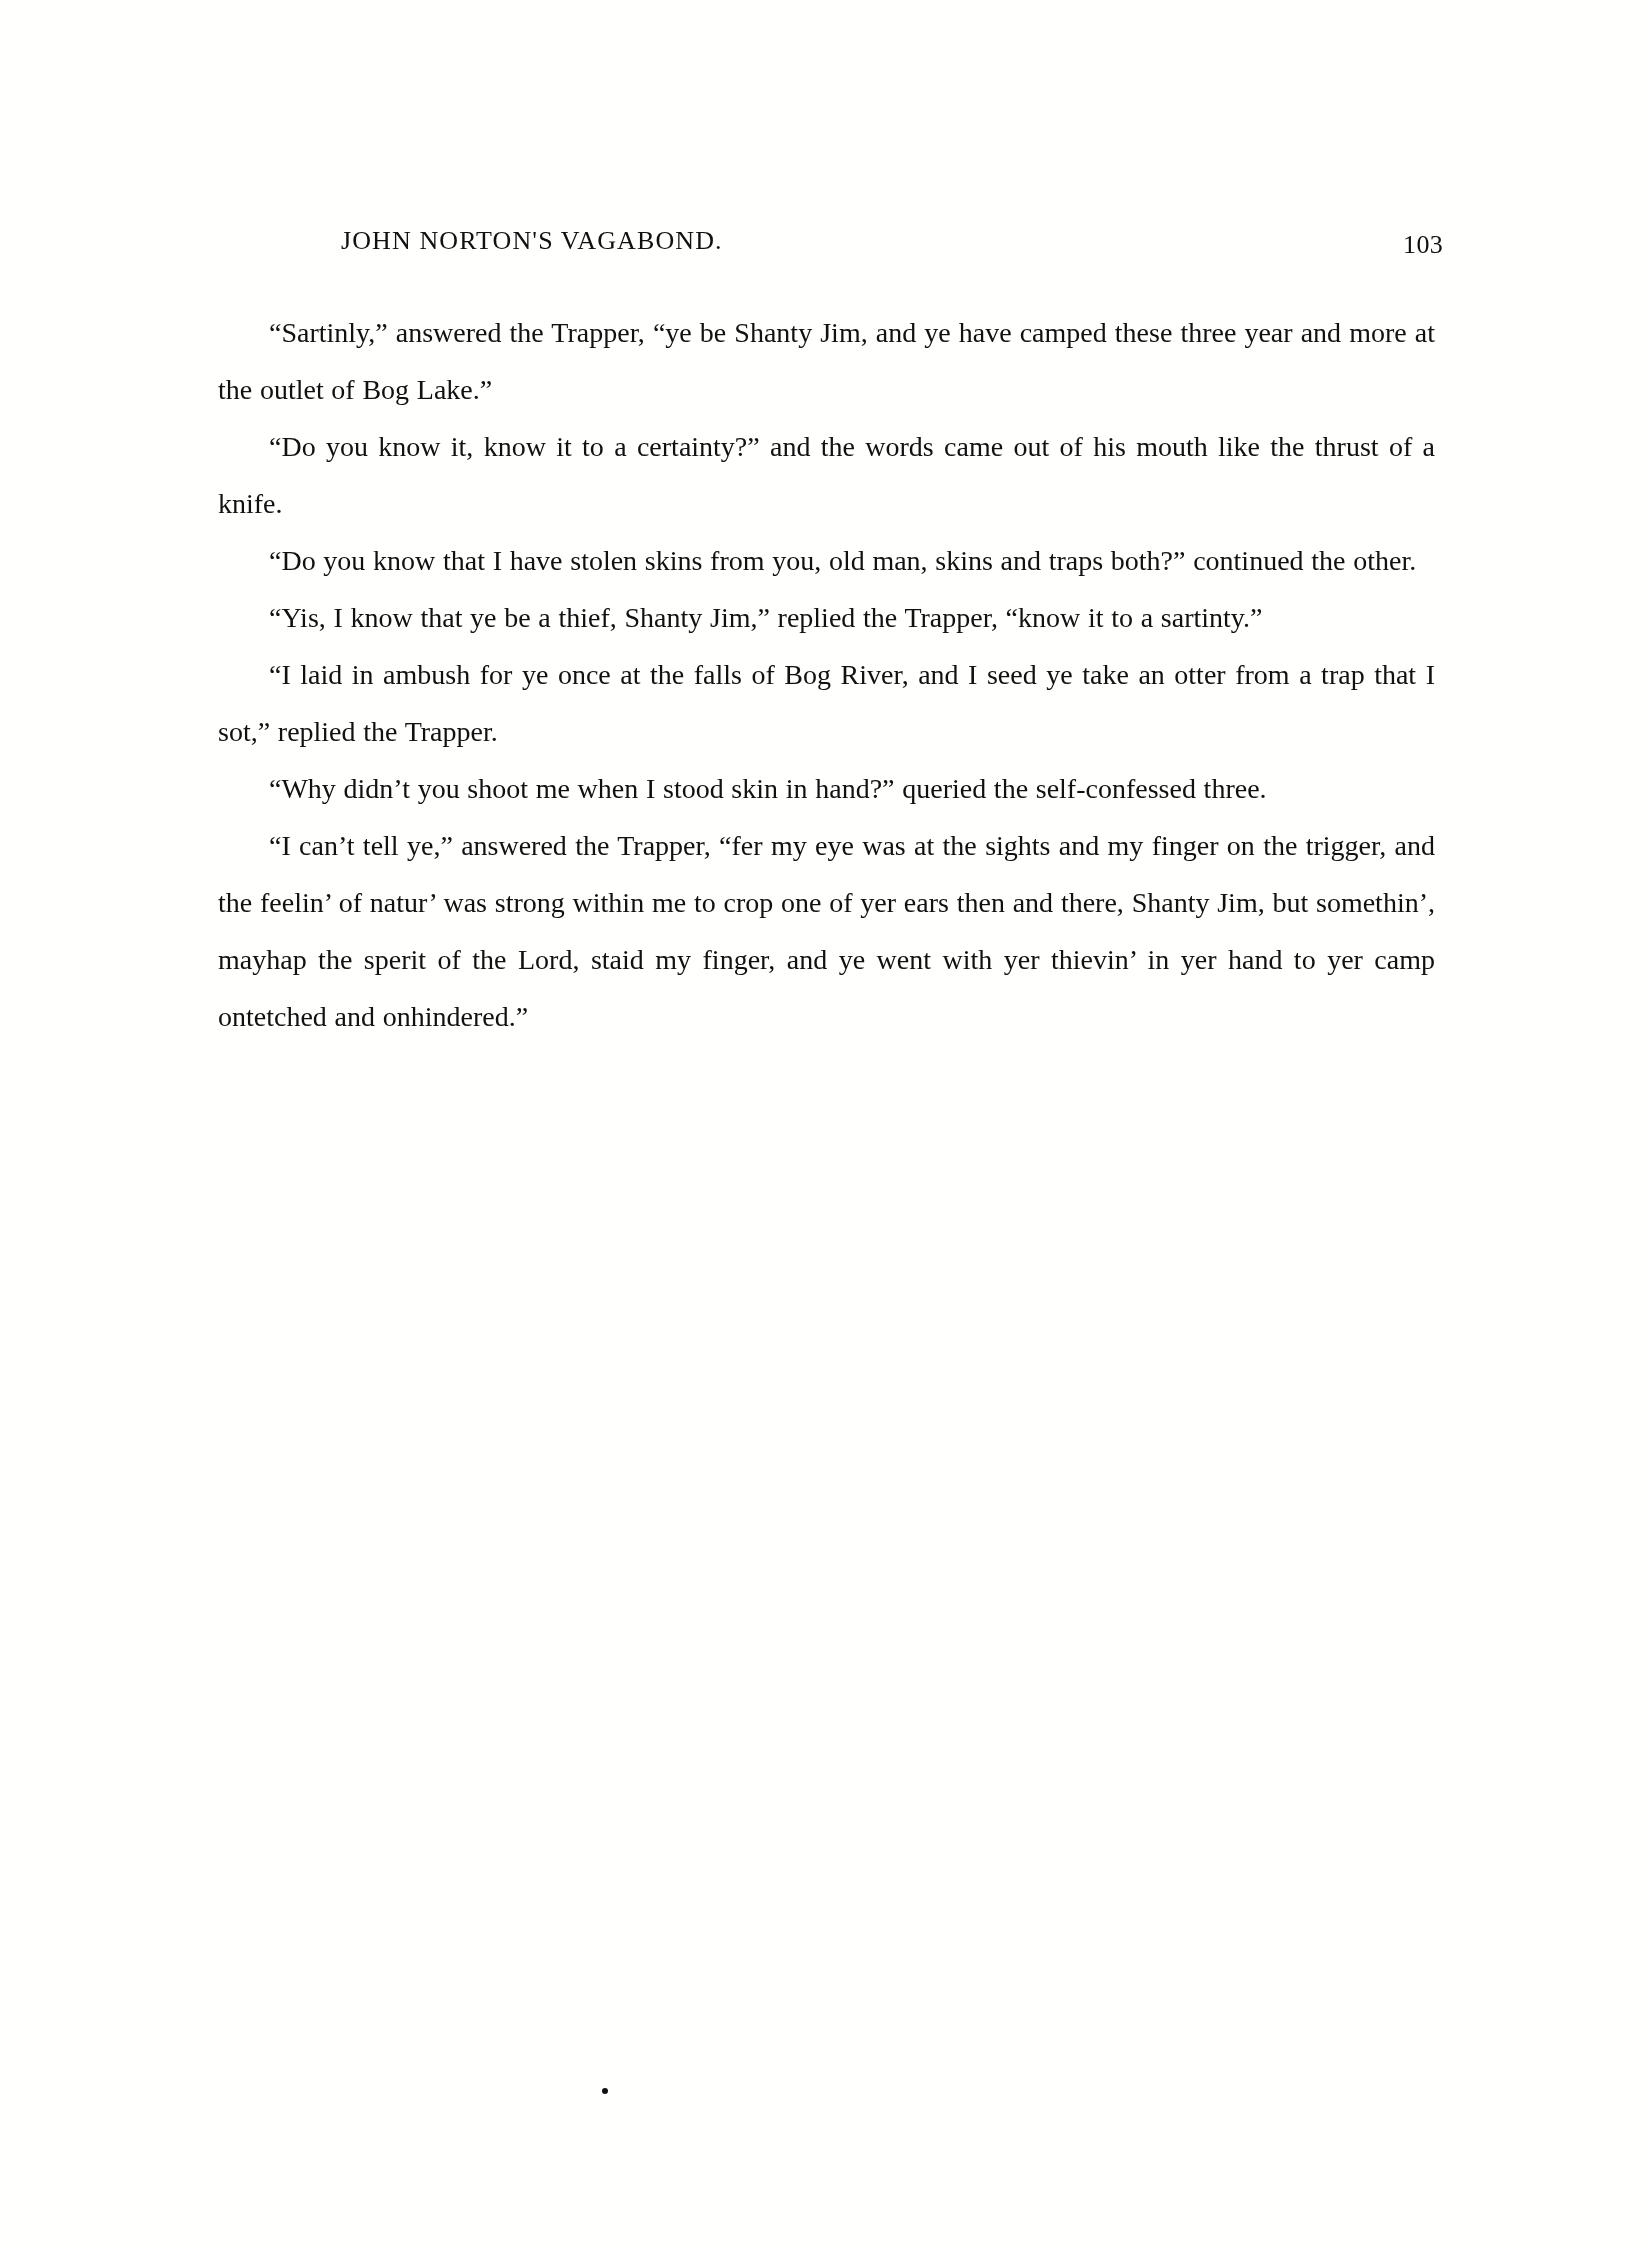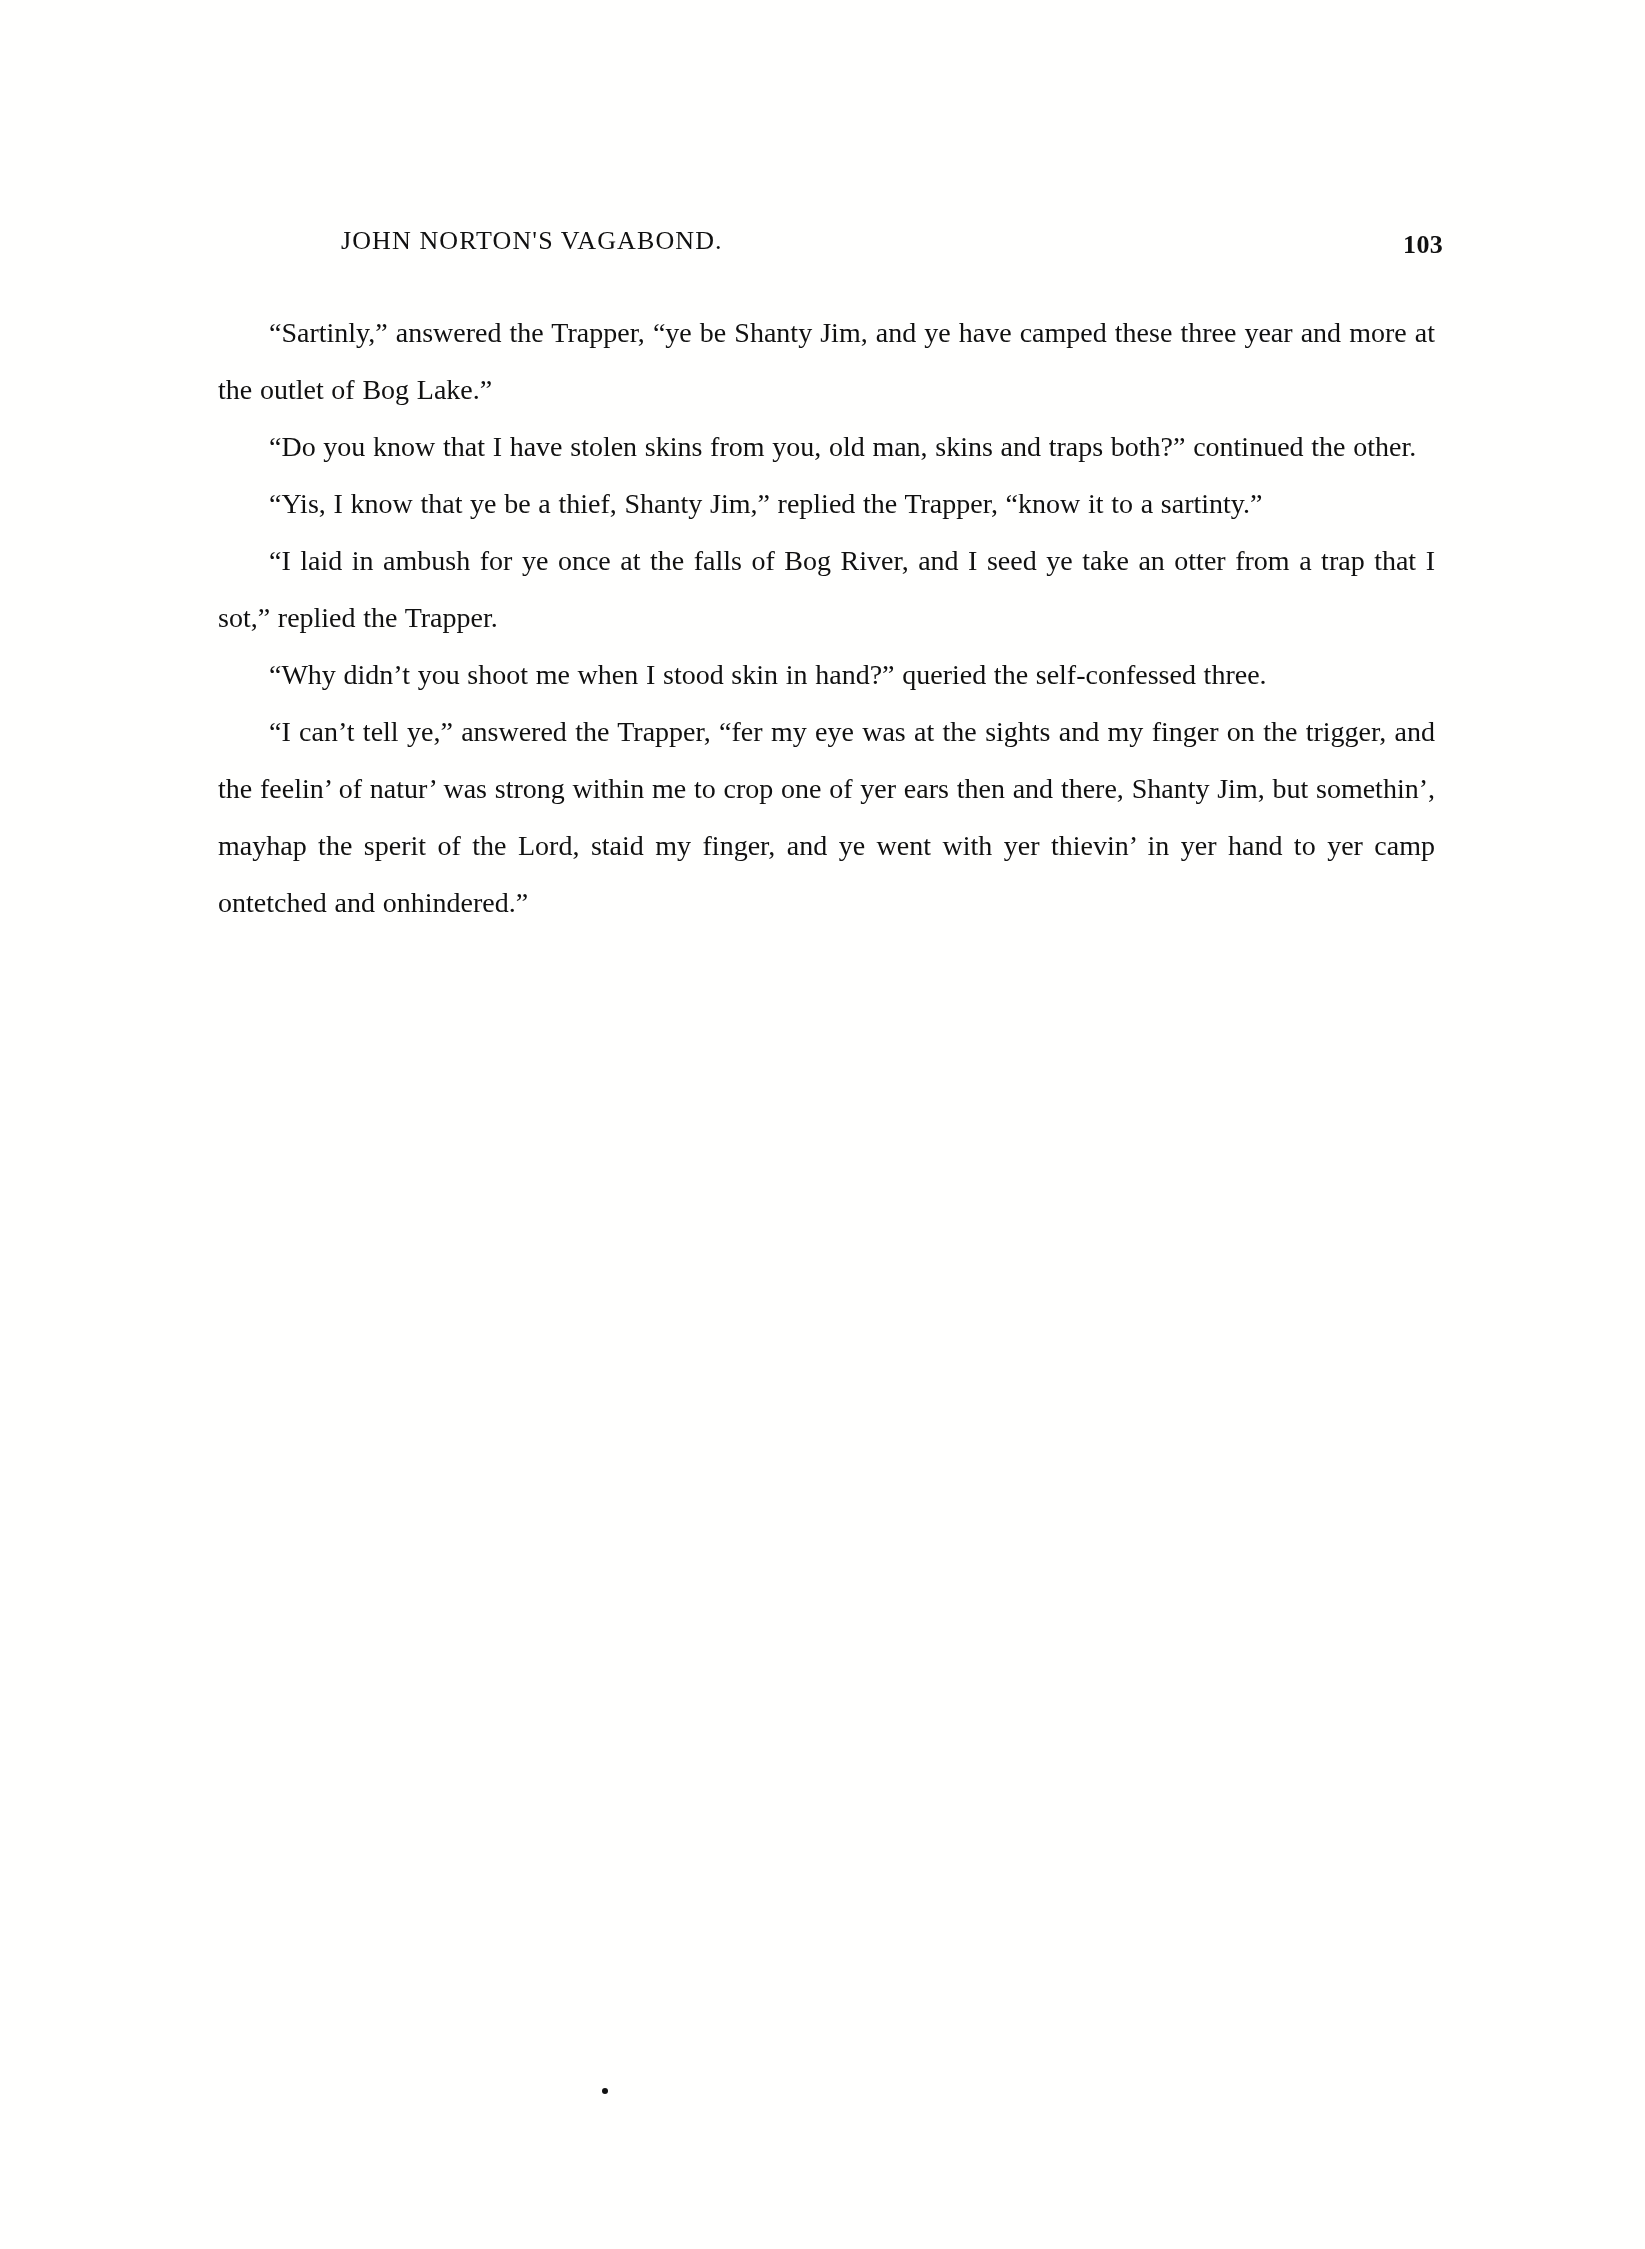--- a/index.html
+++ b/index.html
@@ -43,21 +43,21 @@
     font-size: 26px;
     letter-spacing: 1.1px;
     font-weight: 400;
     white-space: nowrap;
   }
   .page-number {
     position: absolute;
     right: 0;
     top: 4.1px;
     font-size: 26px;
-    font-weight: 700;
+    font-weight: 400;
     letter-spacing: 0.3px;
     margin-left: 40px;
   }
   p.para {
     margin: 0 8px 0 0;
     font-size: 28px;
     line-height: 57px;
     text-align: justify;
     text-indent: 51px;
     word-spacing: 0.7px;
@@ -79,20 +79,21 @@
 <div class="page">
 
   <div class="content">
 
     <div class="header-row">
       <div class="running-head">JOHN NORTON'S VAGABOND.</div>
       <div class="page-number">103</div>
     </div>
 
     <p class="para">“Sartinly,” answered the Trapper, “ye be Shanty Jim, and ye have camped these three year and more at the outlet of Bog Lake.”</p>
+    <p class="para">“Do you know it, know it to a certainty?” and the words came out of his mouth like the thrust of a knife.</p>
     <p class="para">“Do you know that I have stolen skins from you, old man, skins and traps both?” continued the other.</p>
     <p class="para">“Yis, I know that ye be a thief, Shanty Jim,” replied the Trapper, “know it to a sartinty.”</p>
     <p class="para">“I laid in ambush for ye once at the falls of Bog River, and I seed ye take an otter from a trap that I sot,” replied the Trapper.</p>
     <p class="para">“Why didn’t you shoot me when I stood skin in hand?” queried the self-confessed three.</p>
     <p class="para">“I can’t tell ye,” answered the Trapper, “fer my eye was at the sights and my finger on the trigger, and the feelin’ of natur’ was strong within me to crop one of yer ears then and there, Shanty Jim, but somethin’, mayhap the sperit of the Lord, staid my finger, and ye went with yer thievin’ in yer hand to yer camp ontetched and onhindered.”</p>
 
   </div>
 
   <div class="footer-dot"></div>
 

